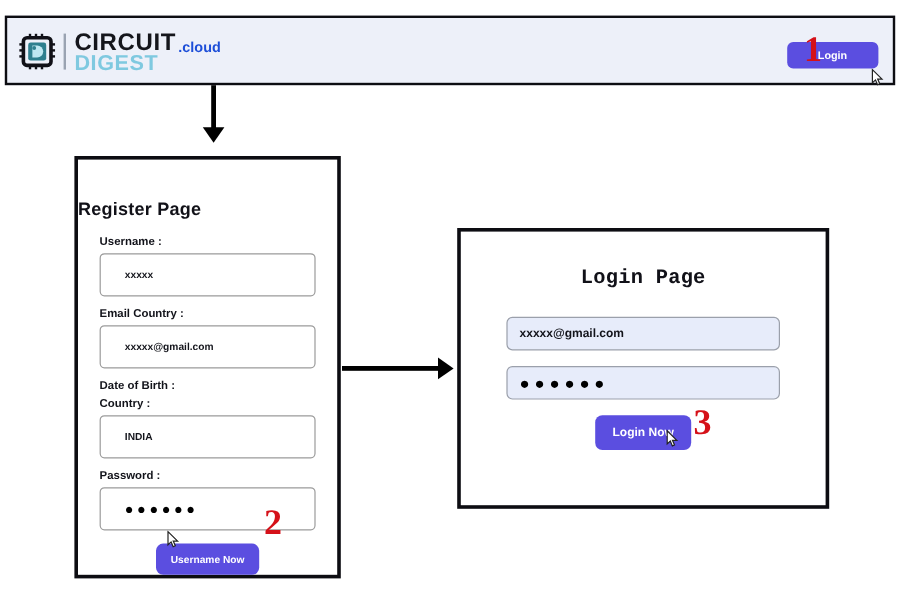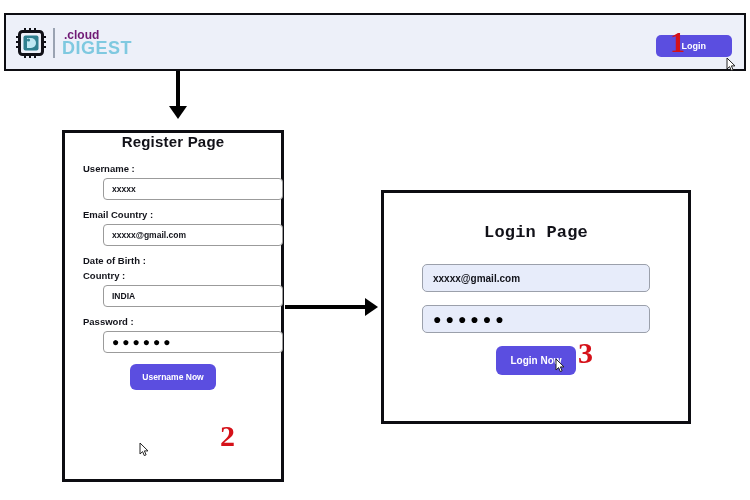--- a/index.html
+++ b/index.html
@@ -27,21 +27,21 @@
     width:2px;height:30px;background:#9aa3b2;flex:0 0 auto;
   }
   .brand-words{position:relative;line-height:1;}
   .brand-row1{
     display:flex;align-items:flex-end;
   }
   .brand-circuit{
     font-size:20px;font-weight:700;letter-spacing:0.5px;color:#15161c;
   }
   .brand-cloud{
-    font-size:12px;font-weight:700;color:#701a75;margin-left:2px;position:relative;top:-1px;
+    font-size:12px;font-weight:700;color:#1d4ed8;margin-left:2px;position:relative;top:-1px;
   }
   .brand-digest{
     font-size:18px;font-weight:700;letter-spacing:0.5px;color:#7fc9e0;margin-top:-3px;
   }
   #header-login-btn{
     position:absolute;right:12px;top:20px;
     background:#5b4ee0;color:#ffffff;
     border:none;border-radius:5px;
     font-family:"Liberation Sans", sans-serif;
     font-size:9px;font-weight:600;
@@ -83,38 +83,37 @@
   #arrow1-head{left:169px;top:106px;}
   #arrow2-line{left:285px;top:305px;width:83px;}
   #arrow2-head{left:365px;top:298px;}
 
   
   #register-card{
     position:absolute;left:62px;top:130px;width:222px;height:352px;
     background:#fff;border:3px solid #0d0d12;box-sizing:border-box;
   }
   #register-title{
-    text-align:center;font-size:15px;font-weight:700;color:#111118;
-    margin-top:0;letter-spacing:0.2px;
+    text-align:left;font-size:15px;font-weight:700;color:#111118;
+    margin-top:33px;letter-spacing:0.2px;
   }
   .form-body{padding:0 18px;margin-top:13px;}
   .field-label{
     font-size:9.5px;font-weight:700;color:#12131a;margin-bottom:4px;
   }
   .field-input{
-    width:100%;height:22px;box-sizing:border-box;
+    width:100%;height:36px;box-sizing:border-box;
     border:1px solid #9b9b9b;border-radius:4px;
     background:#fff;
     font-family:"Liberation Sans", sans-serif;
     font-size:8.5px;font-weight:700;color:#12131a;
-    padding:0 8px;
+    padding:0 20px;
     margin-bottom:9px;
     display:flex;align-items:center;
     position:relative;
-    margin-left:20px;
   }
   .cal-icon{
     position:absolute;right:7px;top:50%;transform:translateY(-50%);
   }
   .dots{letter-spacing:3px;font-size:12px;line-height:1;color:#000;}
   #register-btn-wrap{
     display:flex;justify-content:center;margin-top:11px;position:relative;
   }
   #register-now-btn{
     background:#5b4ee0;color:#fff;border:none;border-radius:6px;
@@ -182,20 +181,21 @@
           <rect x="7.5" y="7.5" width="15" height="15" rx="2" fill="#2f7f8f"></rect>
           <path d="M11 10 h4 a5 5 0 0 1 0 10 h-4 z" fill="#bfe7f2"></path>
           <circle cx="12.5" cy="12" r="1.6" fill="#2f7f8f"></circle>
         </svg>
       </span>
 
       <span class="brand-divider"></span>
 
       <span class="brand-words">
         <span class="brand-row1">
+          <span class="brand-circuit">CIRCUIT</span>
           <span class="brand-cloud">.cloud</span>
         </span>
         <span class="brand-digest" style="display:block">DIGEST</span>
       </span>
 
     </div>
 
     <button id="header-login-btn">Login</button>
 
     <span class="cursor" id="header-cursor">

